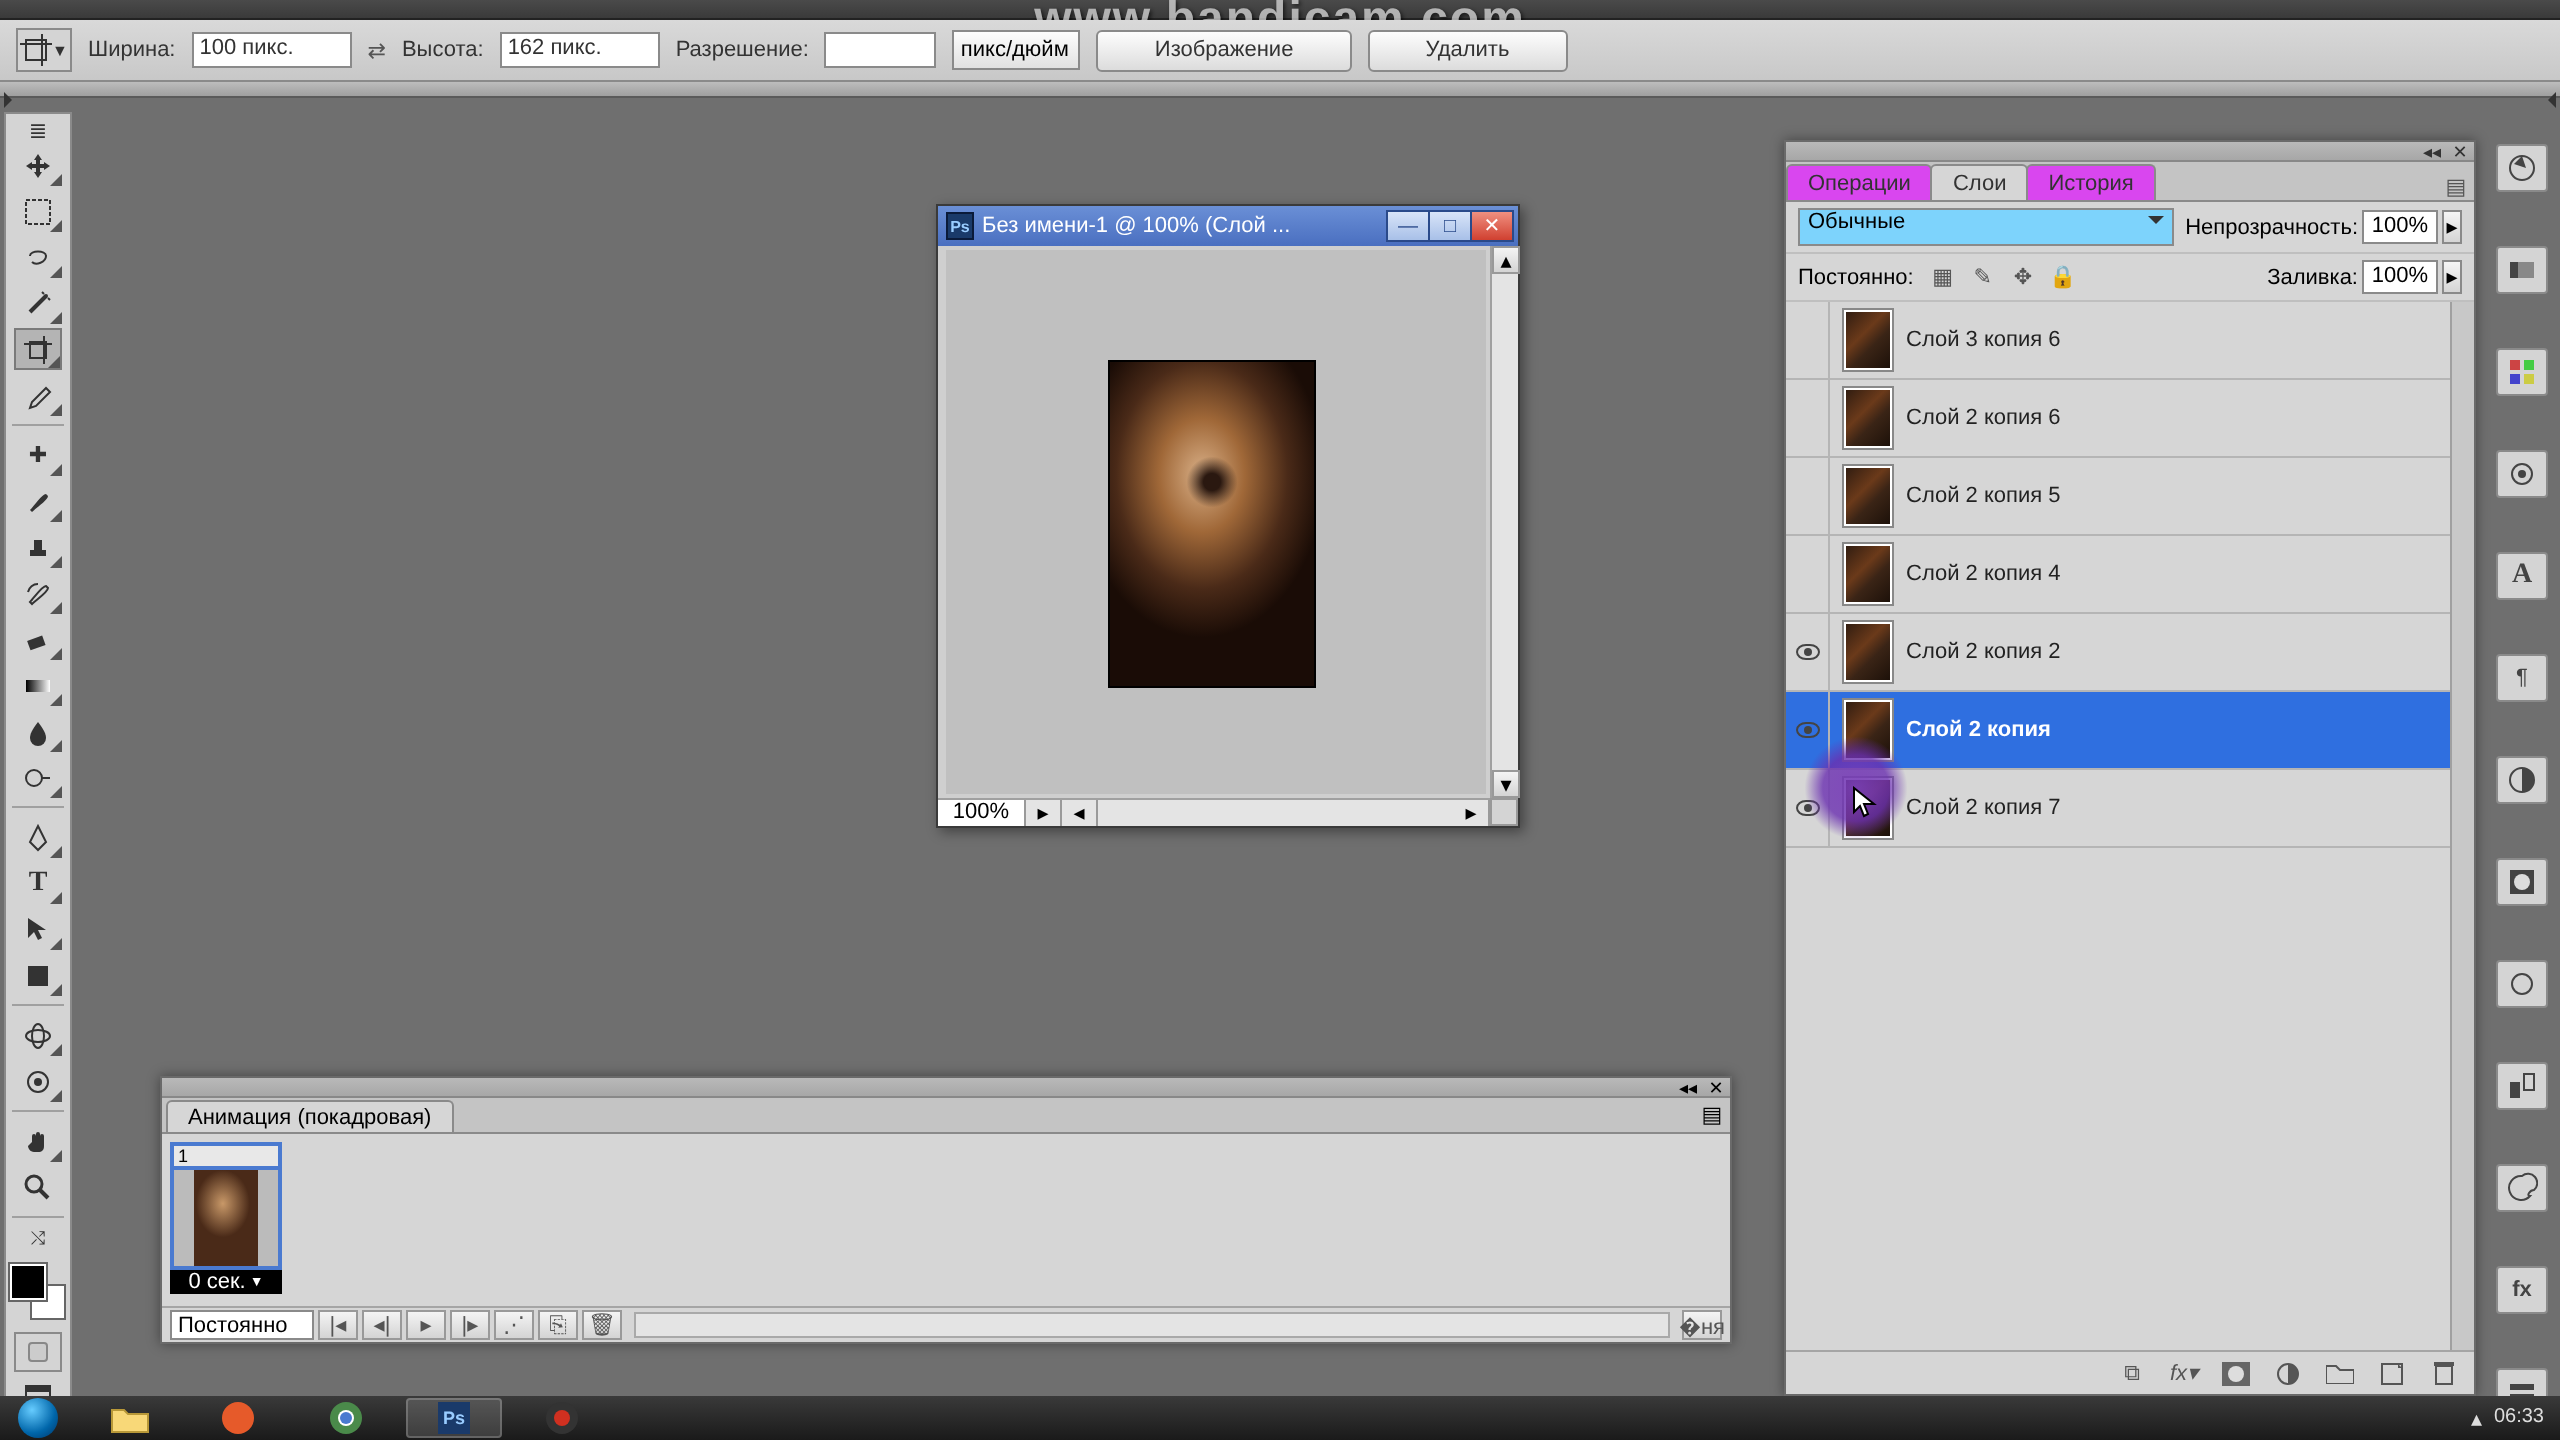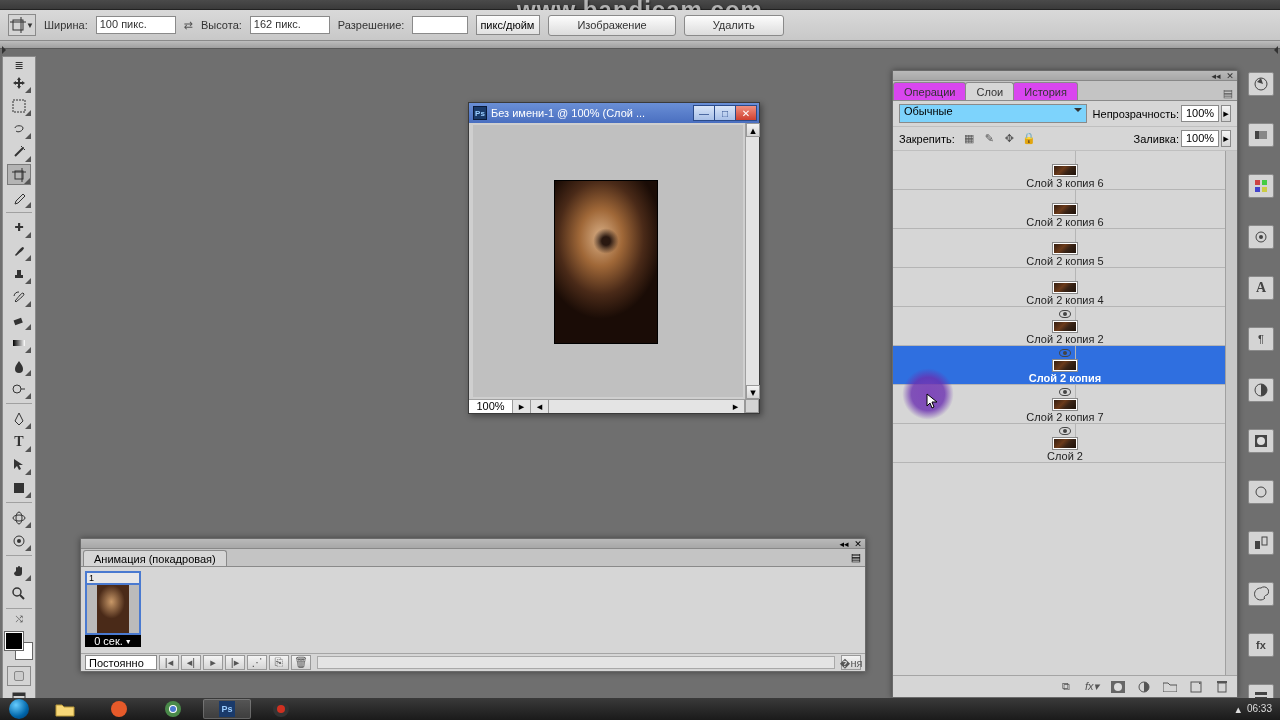--- a/index.html
+++ b/index.html
@@ -48,21 +48,21 @@
 .layerspanel .tab.act { background:#d6d6d6; font-weight:normal;}
 .layerspanel .tabmenu { margin-left:auto; width:18px; display:flex; align-items:center; justify-content:center; color:#555;}
 .layerspanel .row { display:flex; align-items:center; padding:3px 6px; gap:6px; border-bottom:1px solid #bfbfbf;}
 .layerspanel .blend { flex:1; height:19px; background:#7dd3fc; border:1px solid #8a8a8a; display:flex; align-items:flex-start; justify-content:space-between; padding:0 4px;}
 .layerspanel .chev{ width:0;height:0;border:4px solid transparent;border-top-color:#333; margin-top:3px;}
 .layerspanel .opac { display:flex; align-items:center; gap:2px;}
 .layerspanel .opac .val{ width:38px; height:17px; background:#fff; border:1px solid #8a8a8a; text-align:center; padding-top:1px;}
 .layerspanel .opac .ar{ width:10px;height:17px;border:1px solid #8a8a8a;background:linear-gradient(#f5f5f5,#d5d5d5);display:flex;align-items:center;justify-content:center;}
 .layerspanel .lockicons span{ width:15px;height:15px;display:inline-flex;align-items:center;justify-content:center;border:1px solid transparent;margin:0 1px;color:#555;}
 .layerspanel .layerlist { flex:1; overflow:auto; background:#d6d6d6; position:relative;}
-.layerspanel .layer { height:39px; border-bottom:1px solid #b5b5b5; display:flex; align-items:center; background:#d6d6d6;flex-direction:column;}
+.layerspanel .layer { height:39px; border-bottom:1px solid #b5b5b5; display:flex; align-items:center; background:#d6d6d6;}
 .layerspanel .layer.sel { background:#2f6fe0; color:#fff;}
 .layerspanel .layer.sel .lname{ color:#fff; font-weight:bold;}
 .layerspanel .vis { width:22px; height:100%; border-right:1px solid #b5b5b5; display:flex; align-items:center; justify-content:center;}
 .layerspanel .eye { width:12px;height:8px;border:1px solid #444;border-radius:50%/60%; position:relative;}
 .layerspanel .eye:after{content:"";position:absolute;left:3px;top:1px;width:4px;height:4px;background:#444;border-radius:50%;}
 .layerspanel .thumb { width:26px; height:32px; margin:0 6px; background:linear-gradient(135deg,#2b1a10 0%,#6b3a1a 40%,#3a2416 60%,#1a0f08 100%); border:1px solid #888; box-shadow:inset 0 0 0 1px #fff;}
 .layerspanel .lname { color:#222; }
 .layerspanel .scroll { position:absolute; right:0; top:0; width:12px; height:100%; background:#c8c8c8; border-left:1px solid #a0a0a0;}
 .layerspanel .footer { height:22px; background:#d6d6d6; border-top:1px solid #a5a5a5; display:flex; align-items:center; justify-content:flex-end; gap:8px; padding:0 6px;}
 .layerspanel .footer .fi{ width:18px;height:16px; display:flex;align-items:center;justify-content:center;color:#555;cursor:pointer;}
@@ -398,21 +398,21 @@
         <span>Обычные</span>
         <span class="chev"></span>
       </div>
     <div class="opac">
       <span>Непрозрачность:</span>
       <div class="val">100%</div>
       <div class="ar">▸</div>
     </div>
   </div>
   <div class="row">
-    <span>Закрепить:</span>
+    <span>Постоянно:</span>
     <span class="lockicons">
       <span>▦</span>
       <span>✎</span>
       <span>✥</span>
       <span>🔒</span>
     </span>
     <div class="opac" style="margin-left:auto">
       <span>Заливка:</span>
       <div class="val">100%</div>
       <div class="ar">▸</div>
@@ -453,27 +453,20 @@
         <div class="thumb"></div>
         <div class="lname">Слой 2 копия</div>
       </div>
       <div class="layer">
         <div class="vis">
           <div class="eye"></div>
         </div>
         <div class="thumb"></div>
         <div class="lname">Слой 2 копия 7</div>
       </div>
-      <div class="layer">
-        <div class="vis">
-          <div class="eye"></div>
-        </div>
-        <div class="thumb"></div>
-        <div class="lname">Слой 2</div>
-      </div>
       <div class="scroll"></div>
   </div>
   <div class="footer">
     <div class="fi">⧉</div>
     <div class="fi" style="font-style:italic;">fx▾</div>
     <div class="fi">
         <svg width="14" height="12">
           <rect x="0" y="0" width="14" height="12" fill="#666"></rect>
           <circle cx="7" cy="6" r="4" fill="#ddd"></circle>
         </svg>

